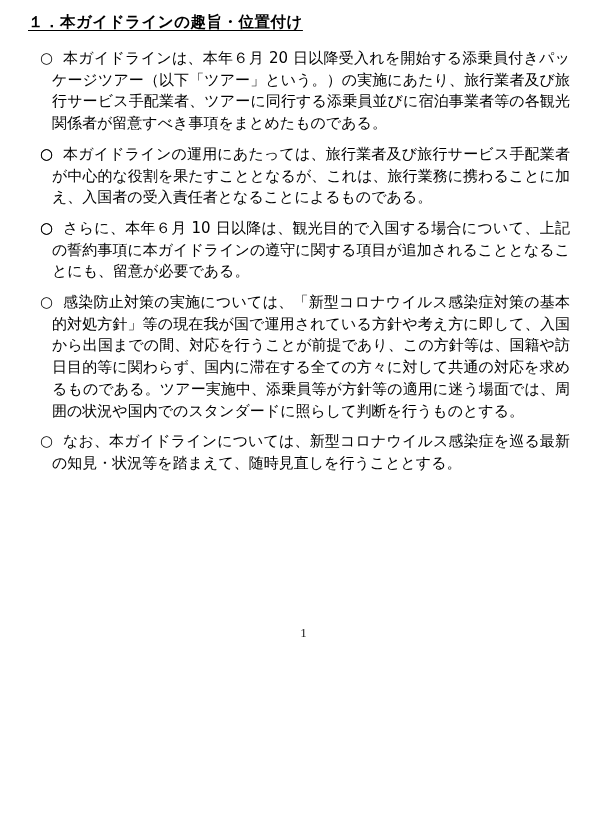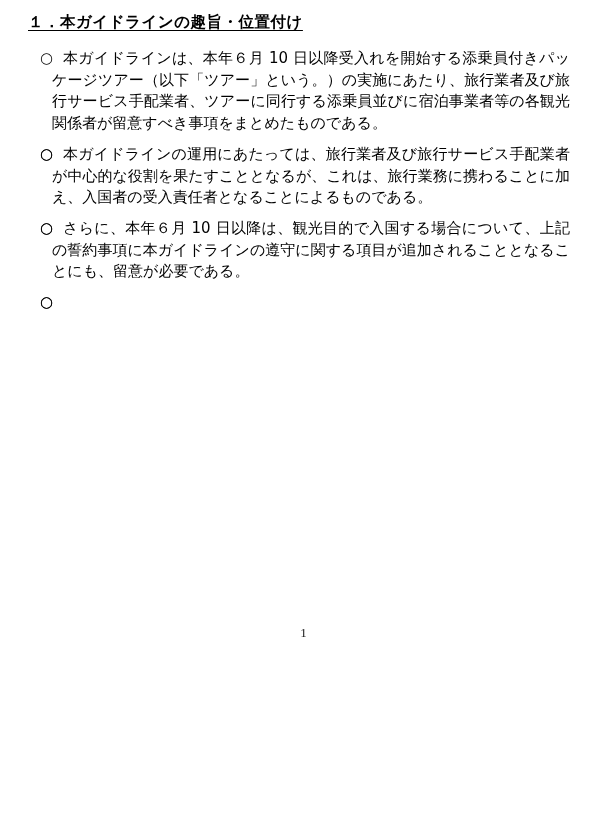--- a/index.html
+++ b/index.html
@@ -63,21 +63,21 @@
 <body>
 
 <div class="page">
 
   <h1 class="title">１．本ガイドラインの趣旨・位置付け</h1>
 
   <div class="paragraphs">
 
     <div class="para">
       <span class="bullet">○</span>
-      <span>本ガイドラインは、本年６月 10 日以降受入れを開始する添乗員付きパッケージツアー（以下「ツアー」という。）の実施にあたり、旅行業者及び旅行サービス手配業者、ツアーに同行する添乗員並びに宿泊事業者等の各観光関係者が留意すべき事項をまとめたものである。</span>
+      <span>本ガイドラインは、本年６月 20 日以降受入れを開始する添乗員付きパッケージツアー（以下「ツアー」という。）の実施にあたり、旅行業者及び旅行サービス手配業者、ツアーに同行する添乗員並びに宿泊事業者等の各観光関係者が留意すべき事項をまとめたものである。</span>
     </div>
 
     <div class="para">
       <span class="bullet">○</span>
     </div>
 
     <div class="para">
       <span class="bullet">○</span>
       <span>本ガイドラインの運用にあたっては、旅行業者及び旅行サービス手配業者が中心的な役割を果たすこととなるが、これは、旅行業務に携わることに加え、入国者の受入責任者となることによるものである。</span>
     </div>
@@ -86,23 +86,25 @@
       <span class="bullet">○</span>
     </div>
 
     <div class="para">
       <span class="bullet">○</span>
       <span>さらに、本年６月 10 日以降は、観光目的で入国する場合について、上記の誓約事項に本ガイドラインの遵守に関する項目が追加されることとなることにも、留意が必要である。</span>
     </div>
 
     <div class="para">
       <span class="bullet">○</span>
+      <span>感染防止対策の実施については、「新型コロナウイルス感染症対策の基本的対処方針」等の現在我が国で運用されている方針や考え方に即して、入国から出国までの間、対応を行うことが前提であり、この方針等は、国籍や訪日目的等に関わらず、国内に滞在する全ての方々に対して共通の対応を求めるものである。ツアー実施中、添乗員等が方針等の適用に迷う場面では、周囲の状況や国内でのスタンダードに照らして判断を行うものとする。</span>
     </div>
 
     <div class="para">
       <span class="bullet">○</span>
+      <span>なお、本ガイドラインについては、新型コロナウイルス感染症を巡る最新の知見・状況等を踏まえて、随時見直しを行うこととする。</span>
     </div>
 
   </div>
 
   <div class="page-number">1</div>
 
 </div>
 
 </body></html>

